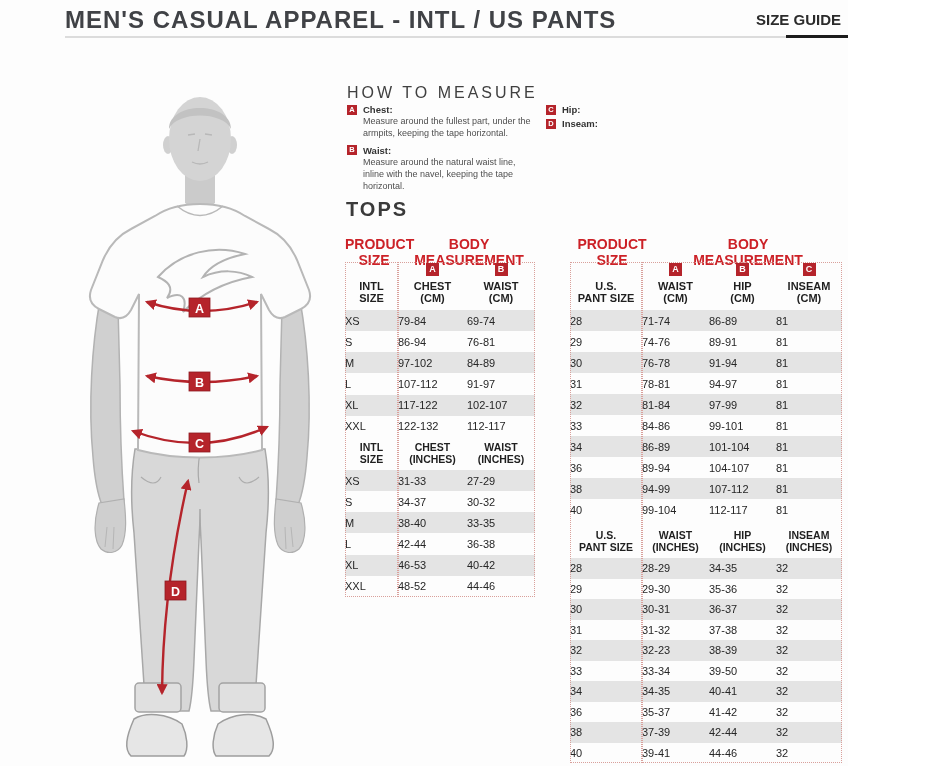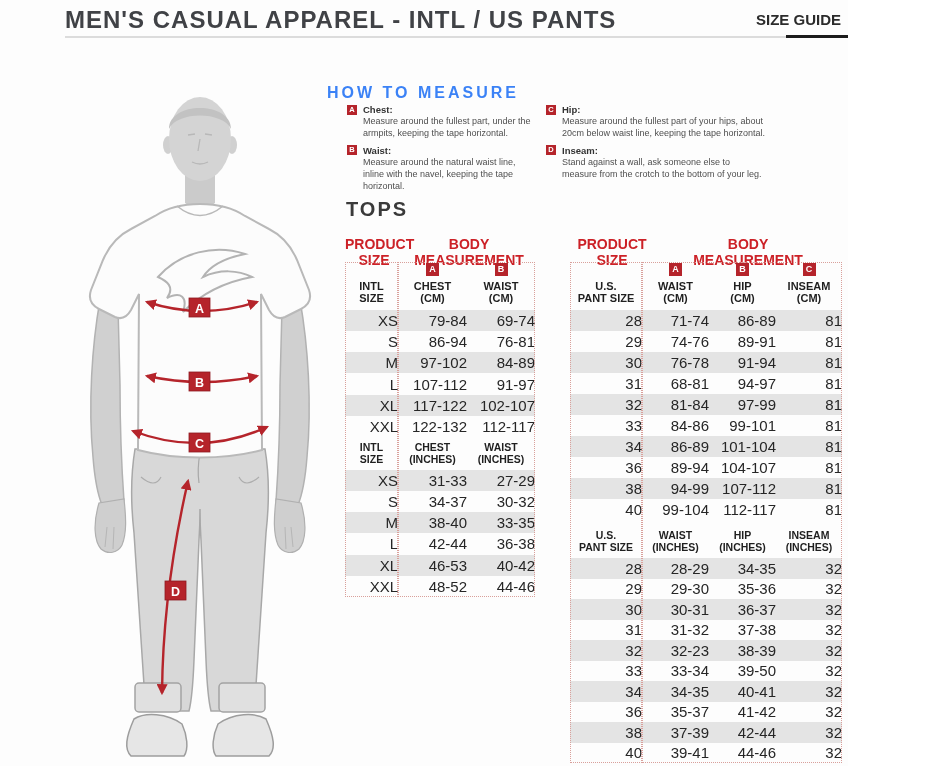--- a/index.html
+++ b/index.html
@@ -9,22 +9,22 @@
 
   
   .page-title{position:absolute;left:65px;top:6px;font-size:24px;font-weight:bold;
               letter-spacing:1px;color:#404246;white-space:nowrap}
   .rule-gray{position:absolute;left:65px;top:36px;width:807px;height:2px;background:#dcdcdc}
   .rule-black{position:absolute;left:786px;top:35px;width:86px;height:3px;background:#1c1c1c}
   .size-guide{position:absolute;left:756px;top:11px;width:116px;text-align:left;
               font-size:15px;font-weight:bold;color:#2b2b2b}
 
   
-  .htm-title{position:absolute;left:327px;top:84px;font-size:16px;font-weight:bold;
-             letter-spacing:3px;color:#3b82f6}
+  .htm-title{position:absolute;left:347px;top:84px;font-size:16px;font-weight:normal;
+             letter-spacing:3px;color:#404040}
   .m-col{position:absolute;top:104px}
   .m-col1{left:347px;width:190px}
   .m-col2{left:546px;width:220px}
   .m-item{margin-bottom:3px}
   .m-head{display:flex;align-items:center;gap:6px;font-size:9.5px;font-weight:bold;color:#333}
   .m-badge{flex:0 0 auto;width:10px;height:10px;background:#b5242b;color:#fff;
            font-size:7.5px;font-weight:bold;line-height:10px;text-align:center}
   .m-text{font-size:9px;color:#4f4f4f;line-height:1.32;margin:1px 0 5px 16px}
 
   
@@ -47,21 +47,21 @@
          padding-bottom:5px}
   .hbadge{width:13px;height:13px;background:#b5242b;color:#fff;font-size:9px;font-weight:bold;
           line-height:13px;text-align:center;margin-bottom:4px}
   .tops-cols{grid-template-columns:53px 69px 68px}
   .pants-cols{grid-template-columns:72px 67px 67px 66px}
   .tops-table .h1{height:48px}
   .tops-table .h2{height:33px;font-size:10.5px}
   .pants-table .h1{height:48px}
   .pants-table .h2{height:38px;font-size:10.5px}
 
-  .rows .trow{display:grid;align-items:center;text-align:right;font-size:15px;color:#262626}
+  .rows .trow{display:grid;align-items:center;text-align:left;font-size:11px;color:#262626}
   .rows .trow:nth-child(odd){background:#e4e4e4}
   .tops-table .rows .trow{grid-template-columns:53px 69px 68px;height:21.17px}
   .pants-table .rows.cm .trow{grid-template-columns:72px 67px 67px 66px;height:21px}
   .pants-table .rows.inch .trow{grid-template-columns:72px 67px 67px 66px;height:20.5px}
 
   .dbox{position:absolute;border:1px dotted #d9a09b;pointer-events:none}
   .tops-table .dbox-left{left:0;top:0;width:53px;height:335px}
   .tops-table .dbox-right{left:53px;top:0;width:137px;height:335px}
   .pants-table .dbox-left{left:0;top:0;width:72px;height:501px}
   .pants-table .dbox-right{left:72px;top:0;width:200px;height:501px}
@@ -162,28 +162,26 @@
       </div>
       <div class="m-text">Measure around the natural waist line, inline with the navel, keeping the tape horizontal.</div>
     </div>
   </div>
   <div class="m-col m-col2">
     <div class="m-item">
       <div class="m-head">
         <span class="m-badge">C</span>
         <span>Hip:</span>
       </div>
-      <div class="m-text">Measure around the fullest part of your hips, about 20cm below waist line, keeping the tape horizontal.</div>
     </div>
     <div class="m-item">
       <div class="m-head">
         <span class="m-badge">D</span>
         <span>Inseam:</span>
       </div>
-      <div class="m-text">Stand against a wall, ask someone else to measure from the crotch to the bottom of your leg.</div>
     </div>
   </div>
 
   <div class="sec-title tops-title">TOPS</div>
   <div class="overhead tops-overhead">
     <div>PRODUCT
 SIZE</div>
     <div>BODY
 MEASUREMENT</div>
   </div>
@@ -320,21 +318,21 @@
           <div class="tcell">81</div>
         </div>
         <div class="trow">
           <div class="tcell">30</div>
           <div class="tcell">76-78</div>
           <div class="tcell">91-94</div>
           <div class="tcell">81</div>
         </div>
         <div class="trow">
           <div class="tcell">31</div>
-          <div class="tcell">68-81</div>
+          <div class="tcell">78-81</div>
           <div class="tcell">94-97</div>
           <div class="tcell">81</div>
         </div>
         <div class="trow">
           <div class="tcell">32</div>
           <div class="tcell">81-84</div>
           <div class="tcell">97-99</div>
           <div class="tcell">81</div>
         </div>
         <div class="trow">

